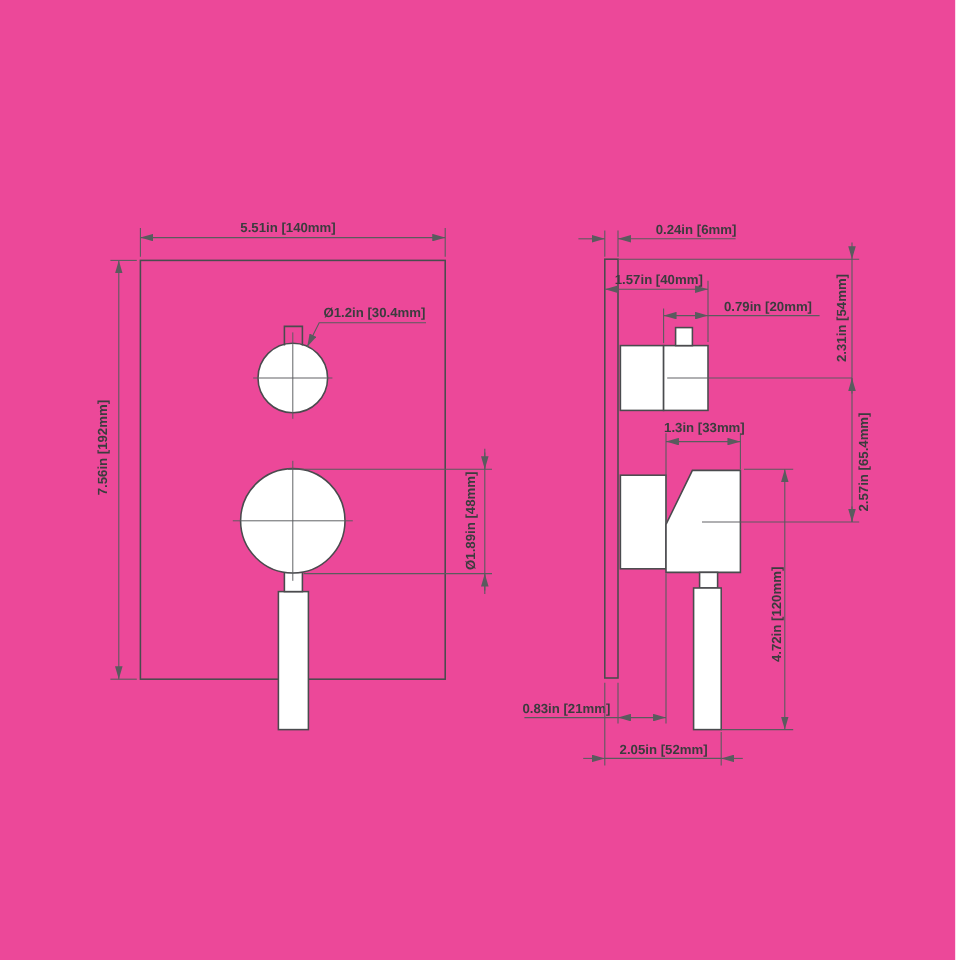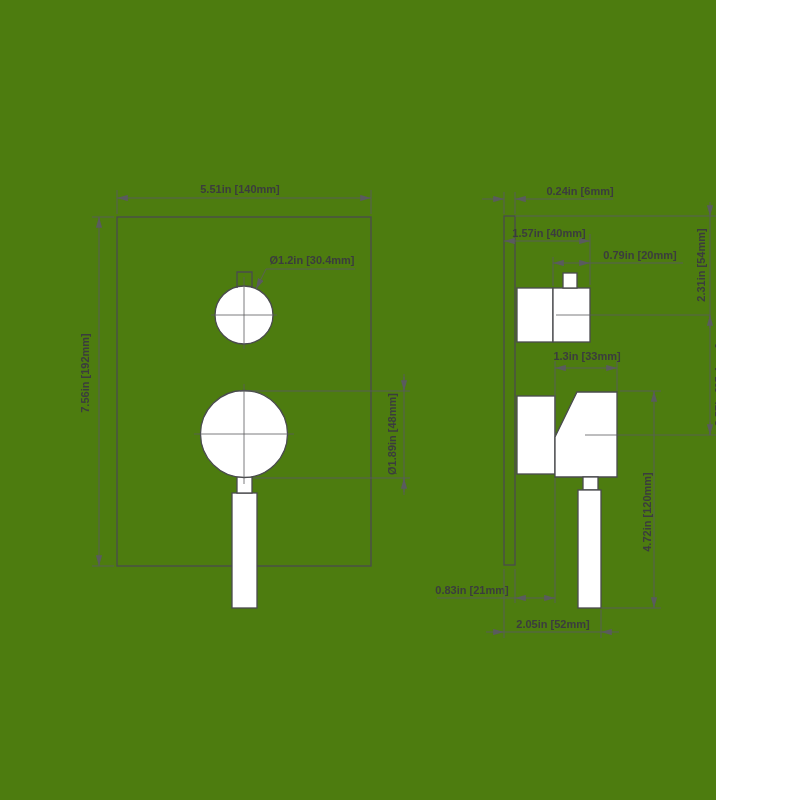--- a/index.html
+++ b/index.html
@@ -1,16 +1,16 @@
 <!DOCTYPE html>
 <html><head>
 <meta charset="utf-8">
 <style>
   html,body{margin:0;padding:0;background:#ffffff;}
-  #stage{position:relative;width:716px;height:800px;background:#4d7c0f;overflow:hidden;}
+  #stage{position:relative;width:796px;height:800px;background:#ec4899;overflow:hidden;}
   svg{display:block;}
   text{font-family:"Liberation Sans","DejaVu Sans",sans-serif;font-weight:bold;font-size:11px;fill:#3b3c3e;}
   .outline{stroke:#4a4b4e;stroke-width:1.3;fill:none;}
   .outline-f{stroke:#4a4b4e;stroke-width:1.3;fill:#ffffff;}
   .dim{stroke:#5a5b5e;stroke-width:0.9;fill:none;}
   .thin{stroke:#5a5b5e;stroke-width:0.8;fill:none;}
 </style>
 </head>
 <body>
 

